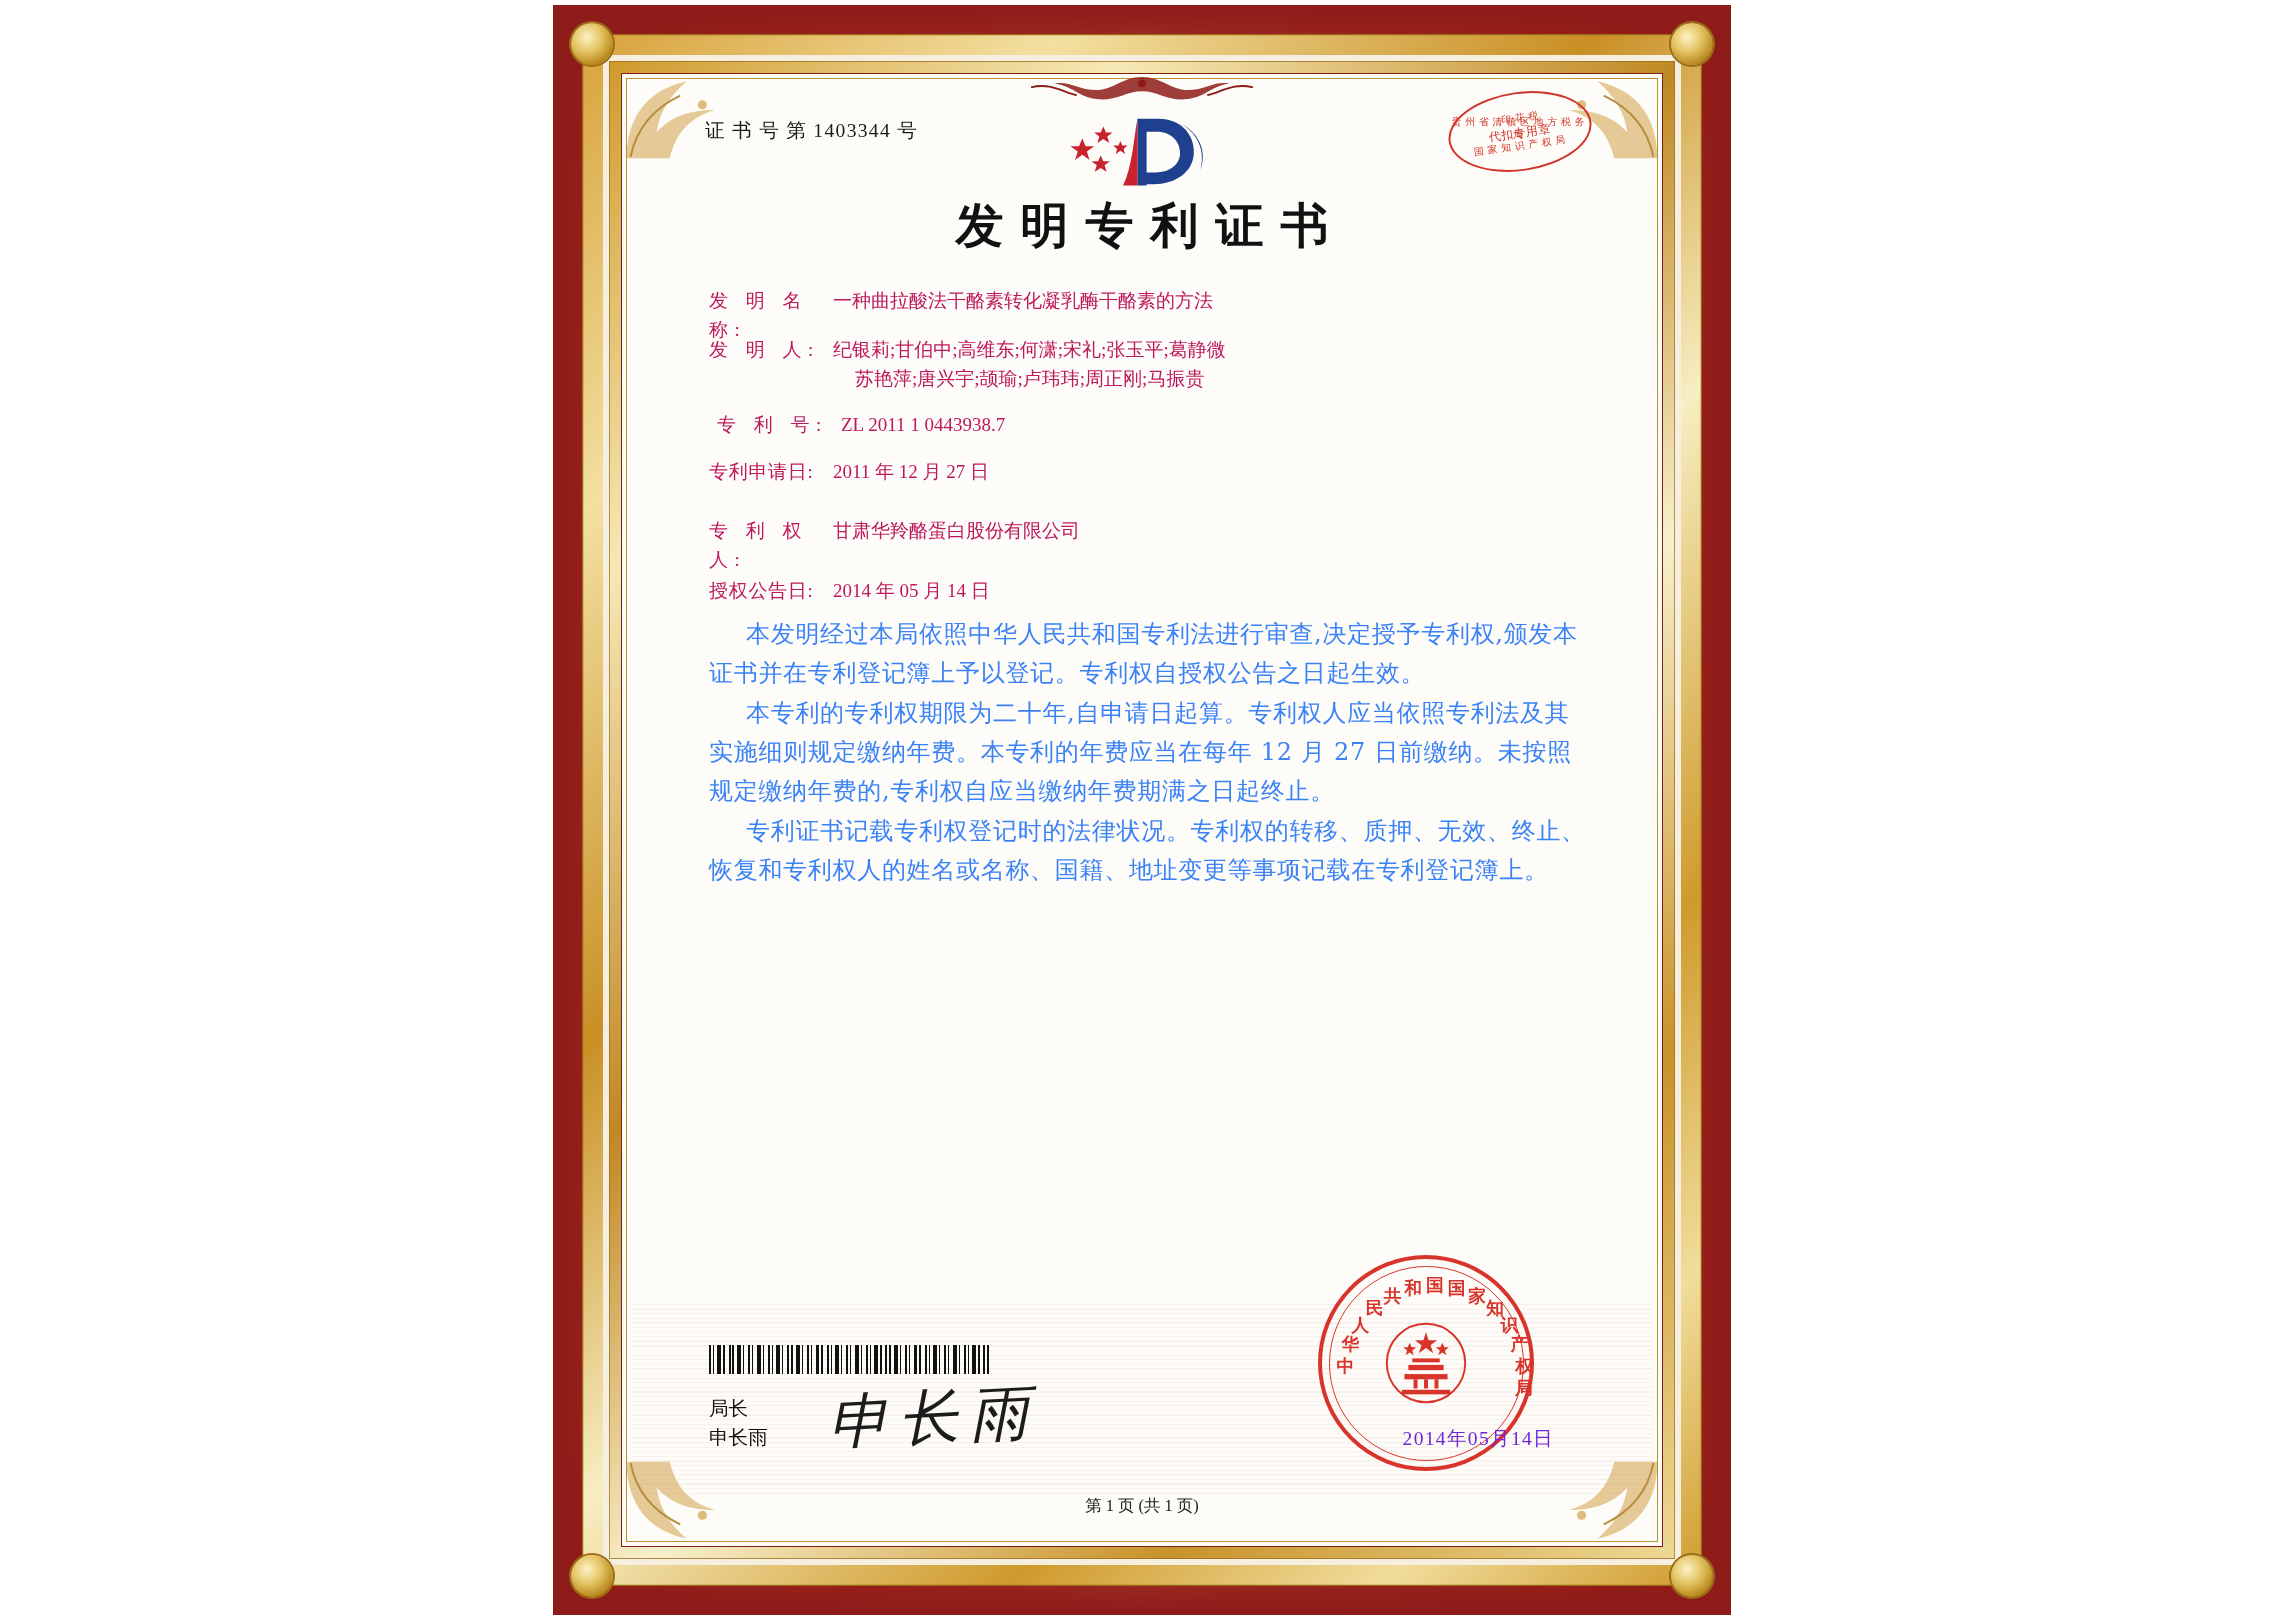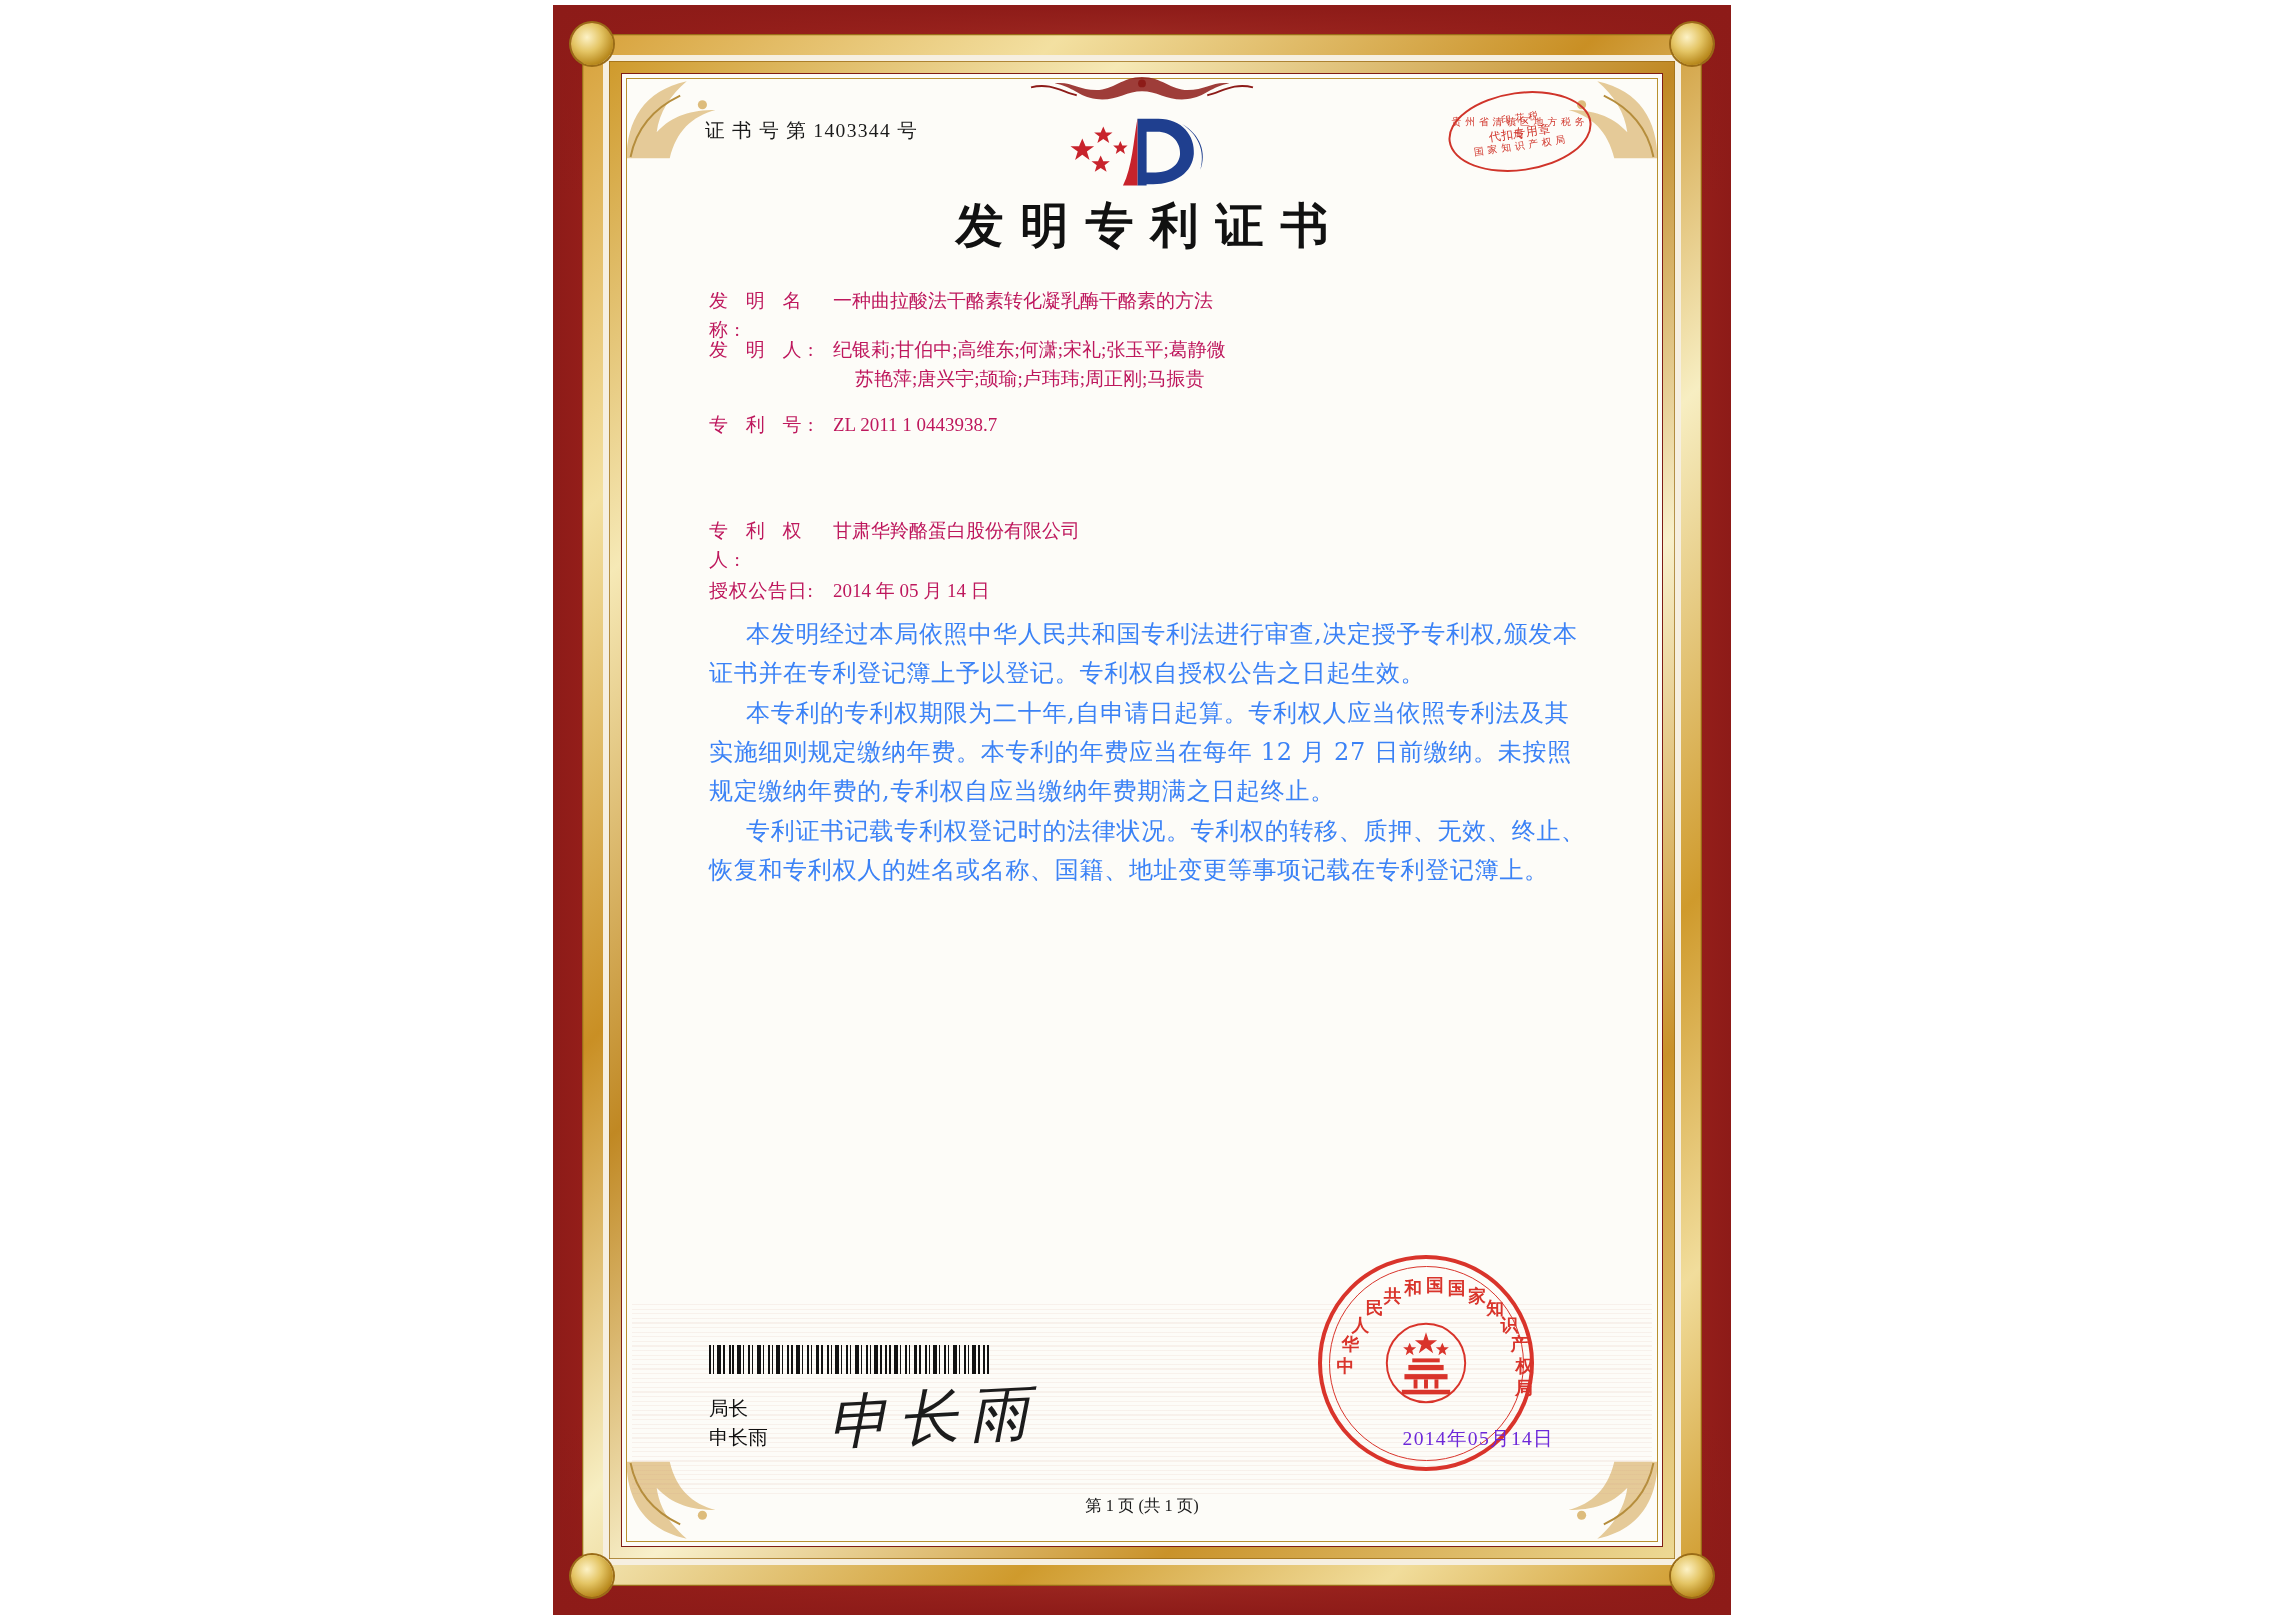--- a/index.html
+++ b/index.html
@@ -216,21 +216,21 @@
     display: inline-block;
     vertical-align: top;
   }
   .field .value .line2 {
     display: block;
     margin-left: 22px;
   }
 
   #f-name     { top: 203px; }
   #f-inventor { top: 252px; }
-  #f-patentno { top: 327px; }
+  #f-patentno { top: 327px; margin-left: 8px; }
   #f-appdate  { top: 374px; }
   #f-owner    { top: 433px; }
   #f-pubdate  { top: 493px; }
 
   #paragraphs {
     position: absolute;
     left: 77px;
     right: 65px;
     top: 531px;
     font-size: 24px;
@@ -422,20 +422,23 @@
       </div>
 
       <div class="field" id="f-inventor">
         <span class="label">发 明 人:</span><span class="value"><span>纪银莉;甘伯中;高维东;何潇;宋礼;张玉平;葛静微</span><span class="line2">苏艳萍;唐兴宇;颉瑜;卢玮玮;周正刚;马振贵</span></span>
       </div>
 
       <div class="field" id="f-patentno">
         <span class="label">专 利 号:</span><span class="value">ZL 2011 1 0443938.7</span>
       </div>
 
+      <div class="field" id="f-appdate">
+        <span class="label tight">专利申请日:</span><span class="value">2011 年 12 月 27 日</span>
+      </div>
 
       <div class="field" id="f-owner">
         <span class="label">专 利 权 人:</span><span class="value">甘肃华羚酪蛋白股份有限公司</span>
       </div>
 
       <div class="field" id="f-pubdate">
         <span class="label tight">授权公告日:</span><span class="value">2014 年 05 月 14 日</span>
       </div>
 
       <div id="paragraphs">

